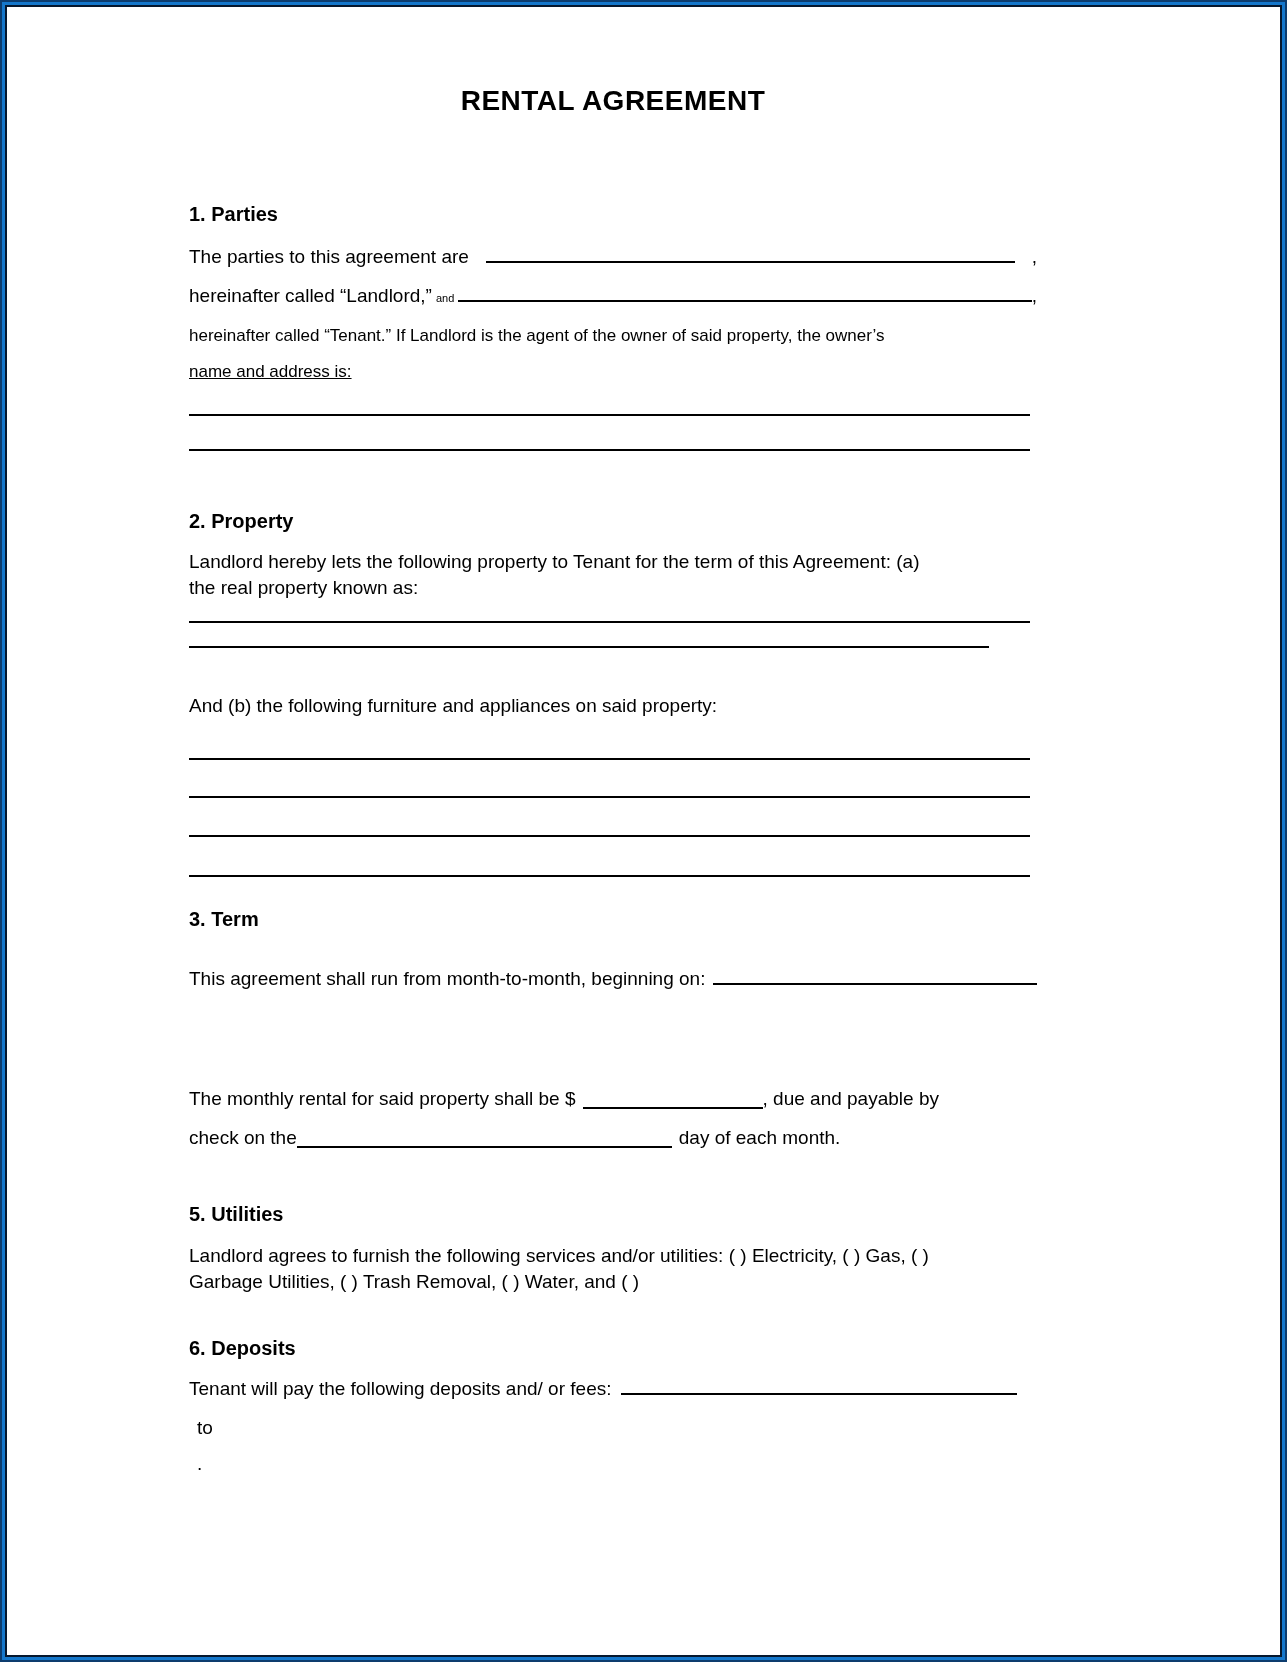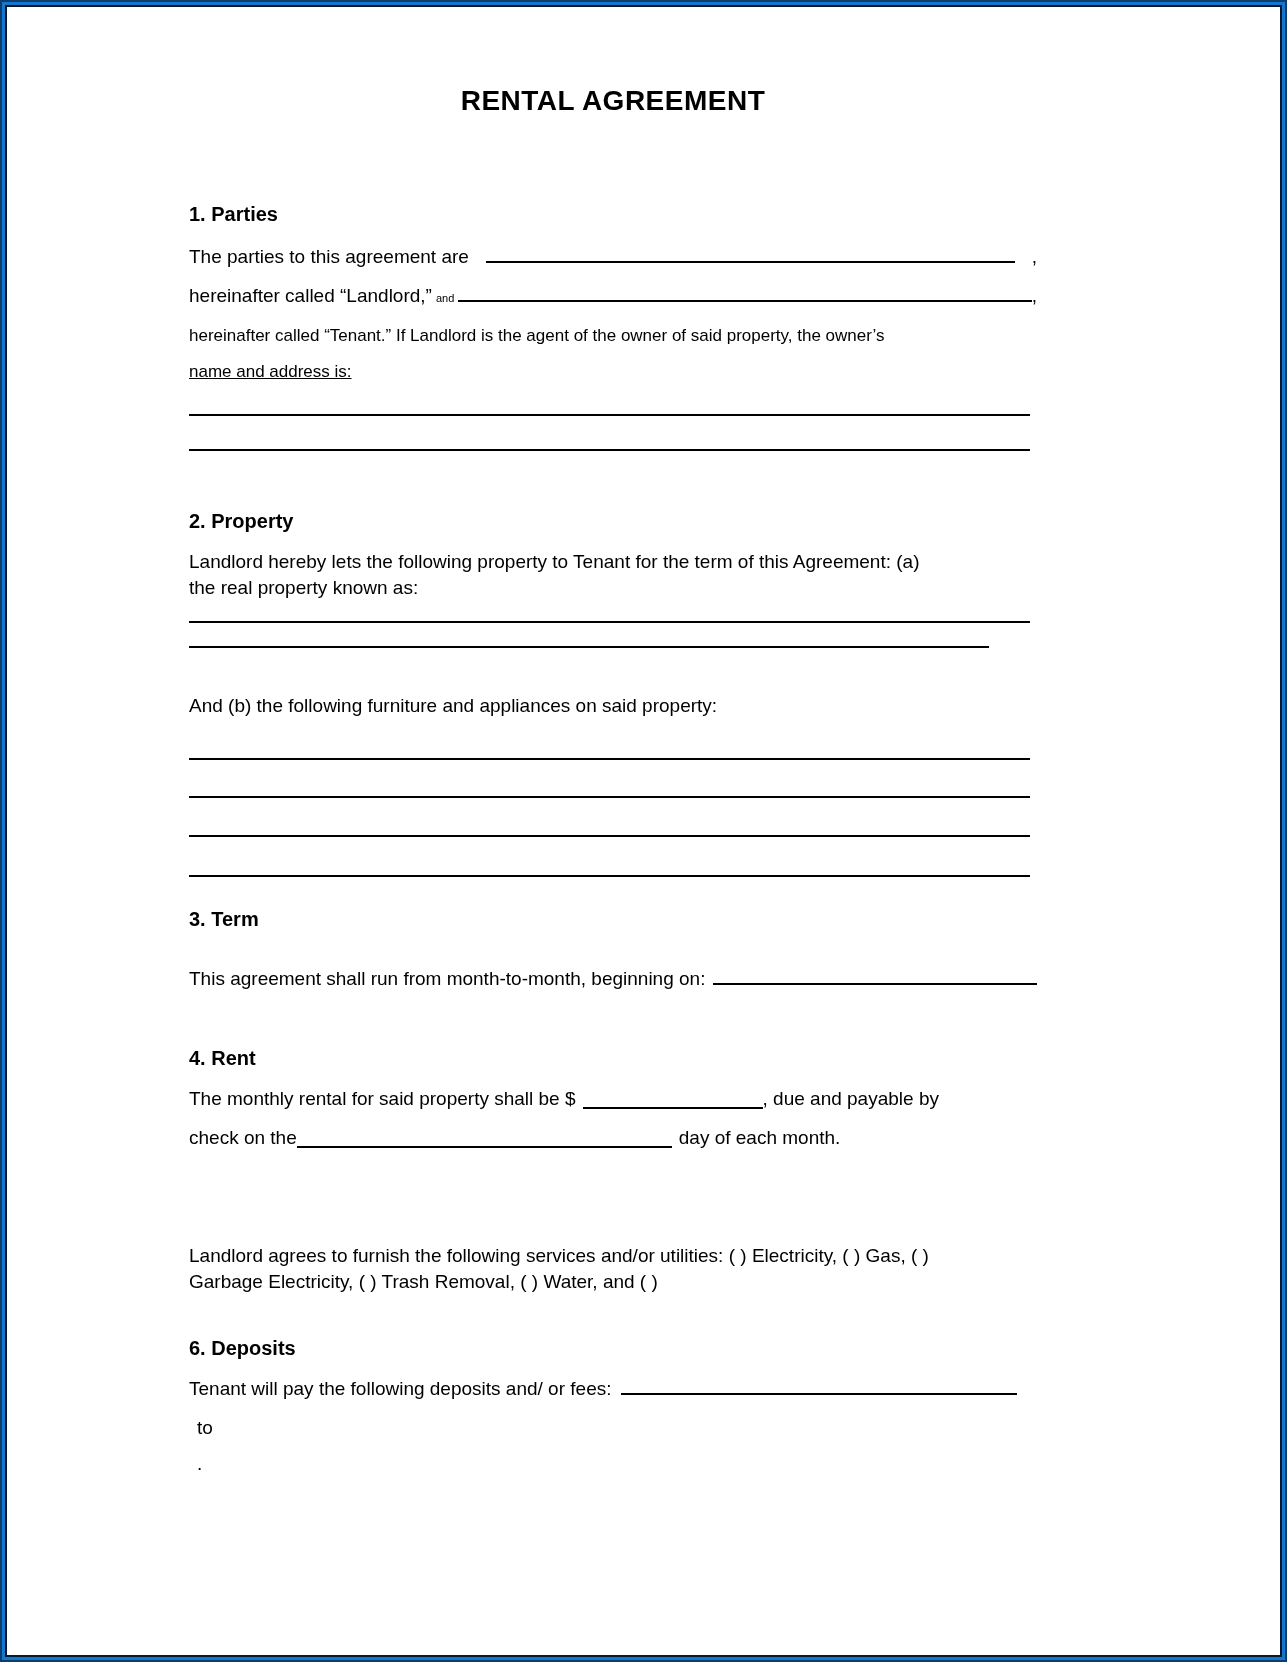--- a/index.html
+++ b/index.html
@@ -76,34 +76,34 @@
     <div class="blankline" style="top:828px;"></div>
     <div class="blankline" style="top:868px;"></div>
 
     <div class="row h" style="top:901px;">3. Term</div>
 
     <div class="row t19 flexrow" style="top:960px;">
       <span>This agreement shall run from month-to-month, beginning on:</span>
       <span class="fill grow" style="margin-left:8px;"></span>
     </div>
 
-    <div class="row h" style="top:1040px;">4. Rent</div>
 
     <div class="row t19" style="top:1080px;">
       <span>The monthly rental for said property shall be $</span><span class="fill inl" style="width:180px; margin-left:7px;"></span><span>, due and payable by</span>
     </div>
 
     <div class="row t19" style="top:1119px;">
       <span>check on the</span><span class="fill inl" style="width:375px;"></span><span class="sp-l">day of each month.</span>
     </div>
 
+    <div class="row h" style="top:1196px;">5. Utilities</div>
 
     <div class="row para" style="top:1236px;">
       <span>Landlord agrees to furnish the following services and/or utilities: ( ) Electricity, ( ) Gas, ( )</span><br>
-      <span>Garbage Electricity, ( ) Trash Removal, ( ) Water, and ( )</span>
+      <span>Garbage Utilities, ( ) Trash Removal, ( ) Water, and ( )</span>
     </div>
 
     <div class="row h" style="top:1330px;">6. Deposits</div>
 
     <div class="row t19 flexrow" style="top:1370px;">
       <span>Tenant will pay the following deposits and/ or fees:</span>
       <span class="fill grow" style="margin-left:10px; margin-right:20px;"></span>
     </div>
 
     <div class="row t19 flexrow" style="top:1409px;flex-direction:column;">

